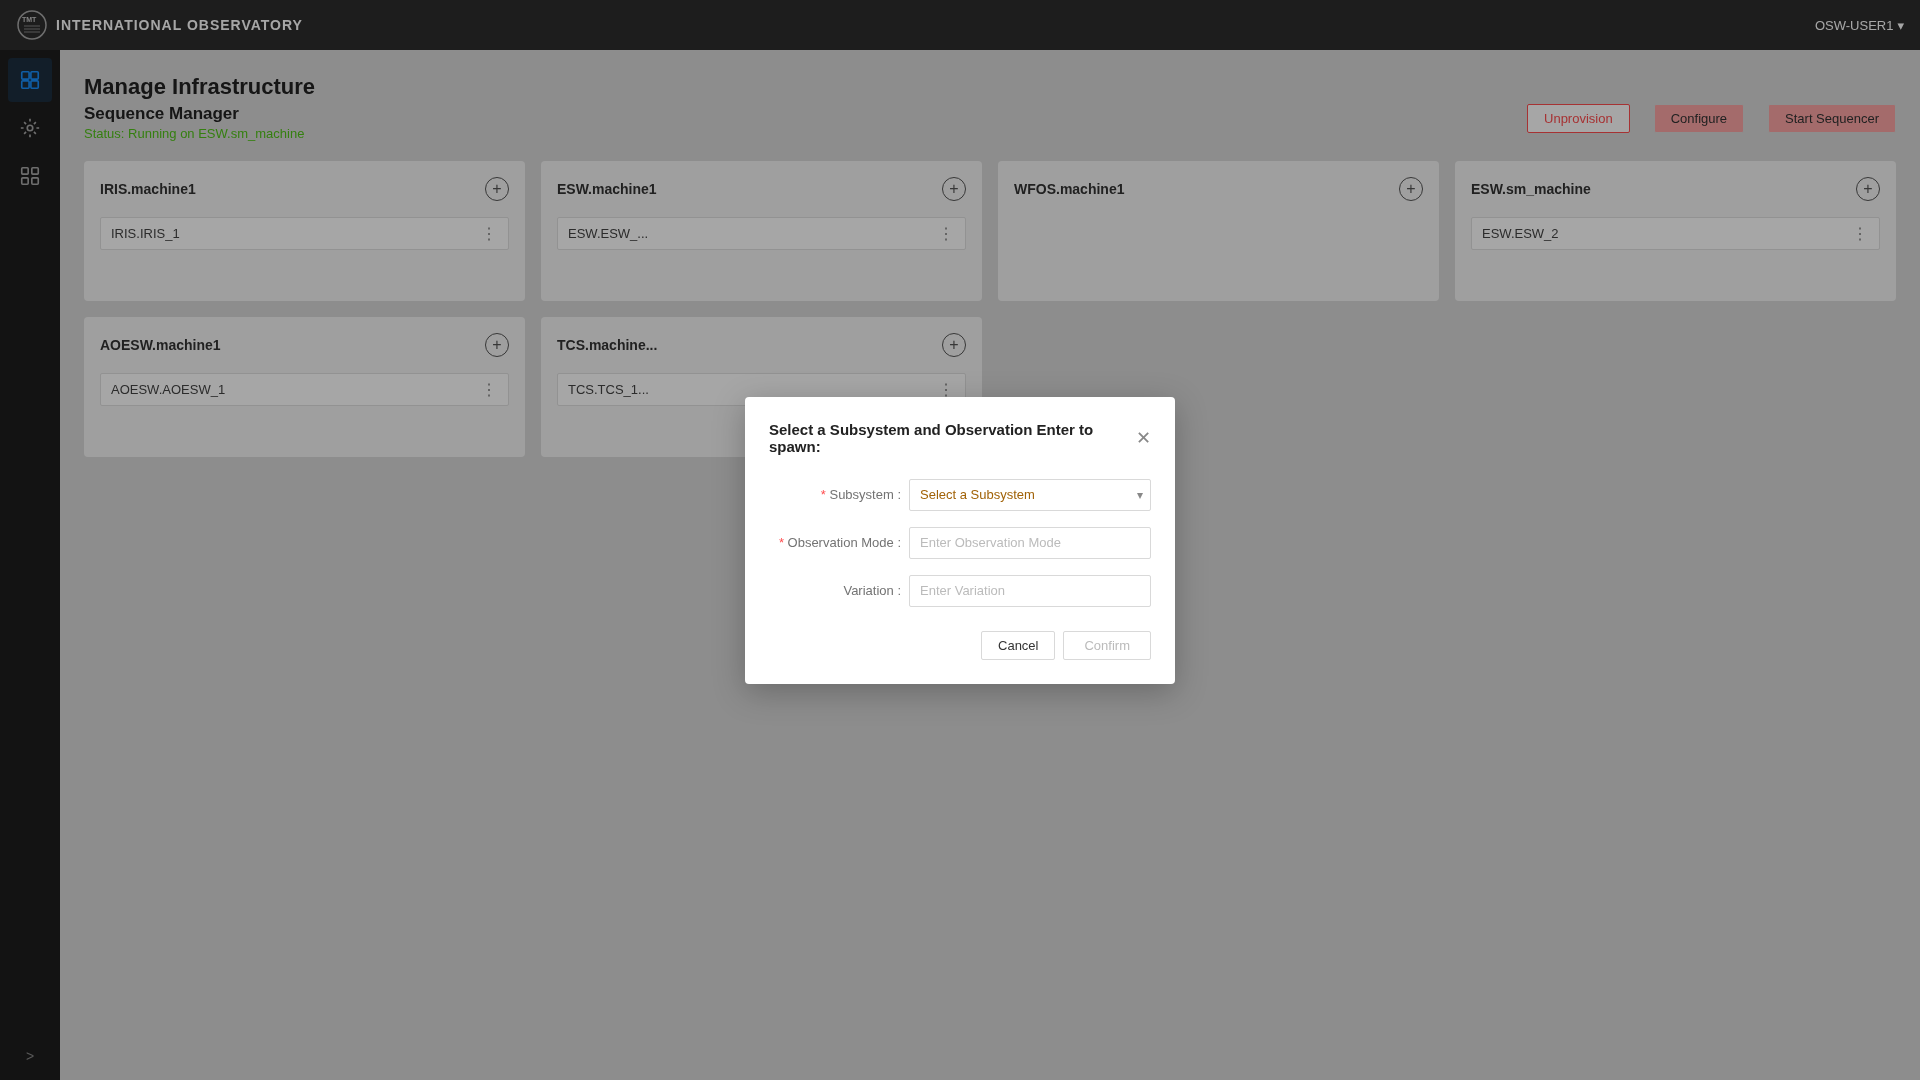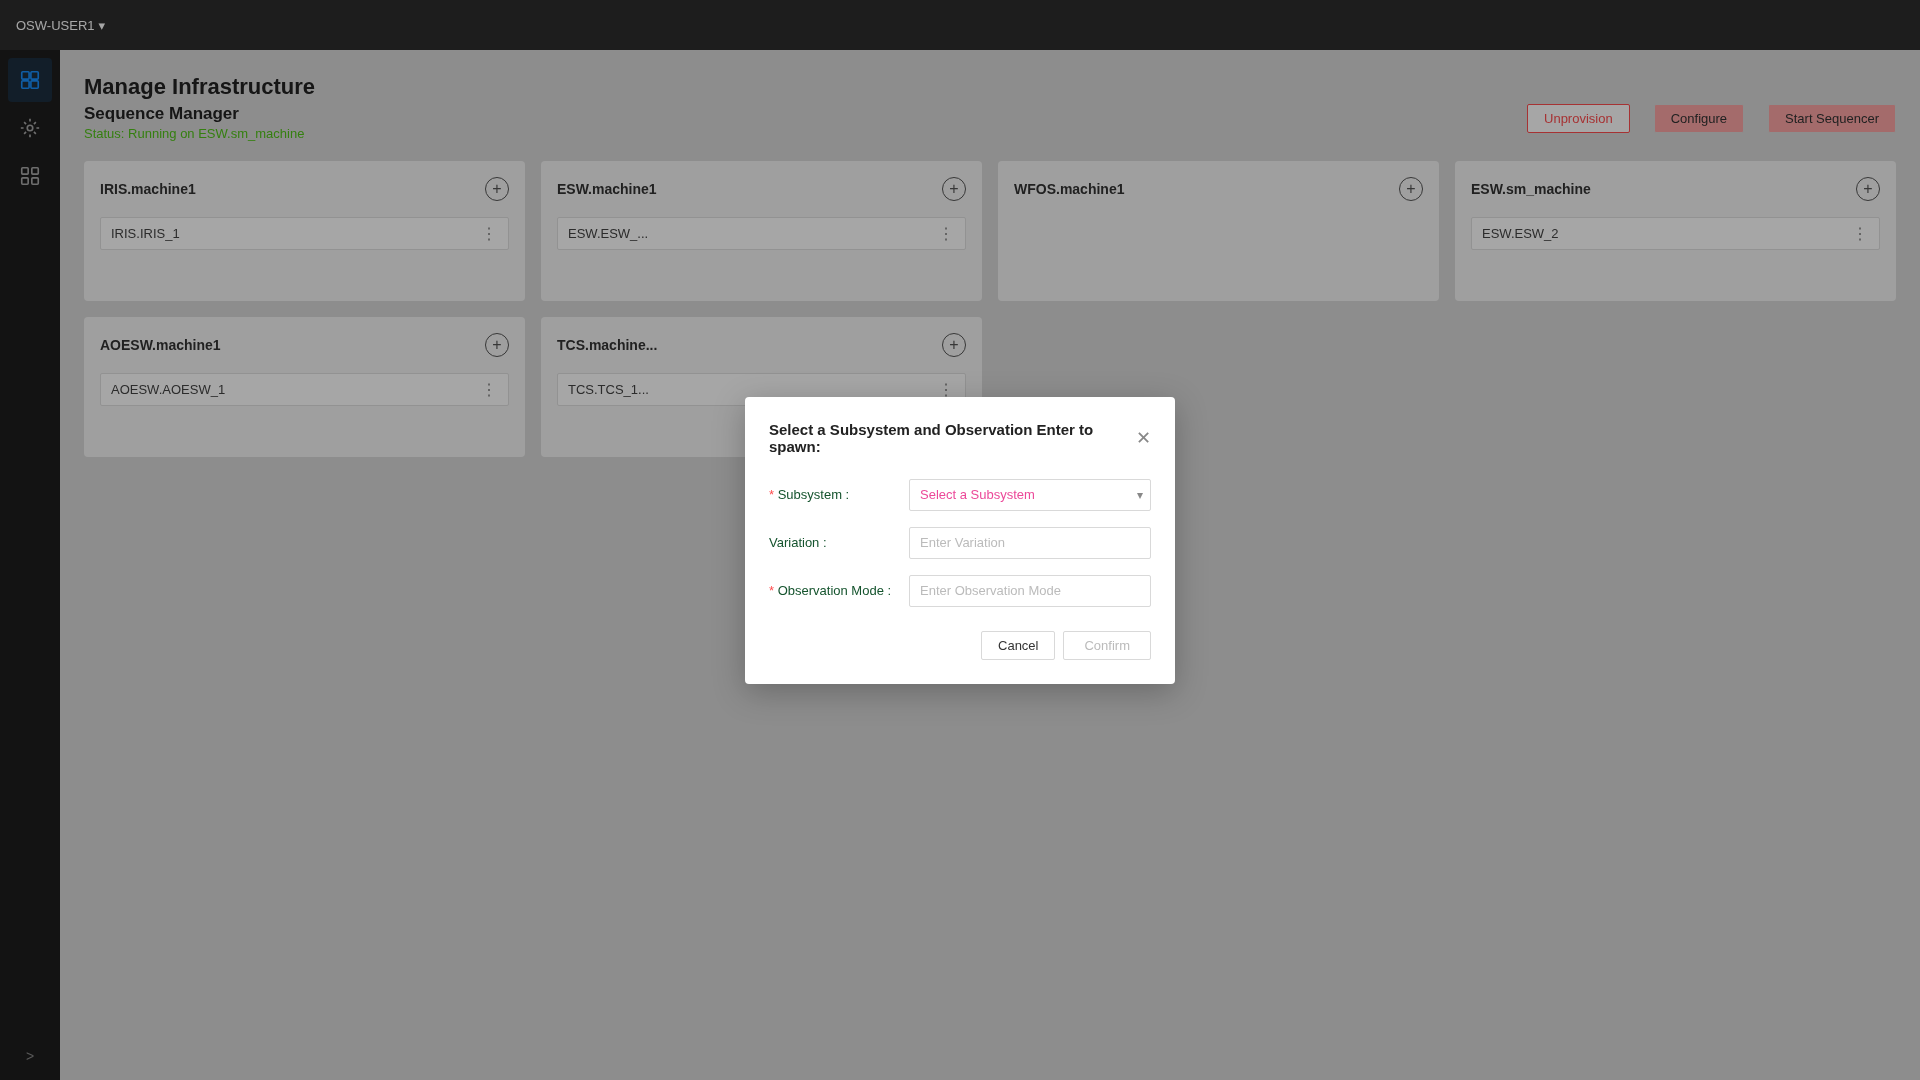--- a/index.html
+++ b/index.html
@@ -241,21 +241,22 @@
       border: none;
     }
     .form-row {
       display: flex;
       align-items: center;
       margin-bottom: 16px;
     }
     .form-label {
       width: 140px;
       font-size: 13px;
-      color: #14532d;
+      color: #737373;
+      text-align: right;
       padding-right: 8px;
       flex-shrink: 0;
     }
     .form-label.required::before {
       content: '* ';
       color: #ff4d4f;
     }
     .form-control {
       flex: 1;
       height: 32px;
@@ -274,21 +275,21 @@
       flex: 1;
       position: relative;
     }
     .form-select {
       width: 100%;
       height: 32px;
       border: 1px solid #d9d9d9;
       border-radius: 2px;
       padding: 0 30px 0 10px;
       font-size: 13px;
-      color: #ec4899;
+      color: #a16207;
       outline: none;
       background: #fff;
       appearance: none;
       cursor: pointer;
     }
     .select-arrow {
       position: absolute;
       right: 8px;
       top: 50%;
       transform: translateY(-50%);
@@ -318,20 +319,31 @@
       color: #bbb;
       border-radius: 2px;
       font-size: 13px;
       cursor: pointer;
     }
   </style>
 </head>
 <body>
 
 <div class="header">
+  <div class="header-left">
+
+    <svg class="tmt-logo" viewBox="0 0 32 32" fill="none" xmlns="http://www.w3.org/2000/svg">
+      <circle cx="16" cy="16" r="14" stroke="#aaa" stroke-width="1.5"></circle>
+      <text x="6" y="13" font-size="7" fill="#ccc" font-family="Arial" font-weight="bold">TMT</text>
+      <line x1="8" y1="17" x2="24" y2="17" stroke="#888" stroke-width="1"></line>
+      <line x1="8" y1="20" x2="24" y2="20" stroke="#888" stroke-width="1"></line>
+      <line x1="8" y1="23" x2="24" y2="23" stroke="#888" stroke-width="1"></line>
+    </svg>
+    <span class="header-title">INTERNATIONAL OBSERVATORY</span>
+  </div>
   <div class="header-user">
     <span>OSW-USER1</span>
     <span>▾</span>
   </div>
 </div>
 
 <div class="app-layout">
 
   <div class="sidebar">
     <div class="sidebar-item active">
@@ -458,27 +470,27 @@
       <label class="form-label required">Subsystem :</label>
       <div class="select-wrapper">
         <select class="form-select">
           <option value="" disabled="" selected="">Select a Subsystem</option>
         </select>
         <span class="select-arrow">▾</span>
       </div>
     </div>
 
     <div class="form-row">
+      <label class="form-label required">Observation Mode :</label>
+      <input class="form-control" type="text" placeholder="Enter Observation Mode" style="">
+    </div>
+
+    <div class="form-row">
       <label class="form-label">Variation :</label>
       <input class="form-control" type="text" placeholder="Enter Variation" style="">
-    </div>
-
-    <div class="form-row">
-      <label class="form-label required">Observation Mode :</label>
-      <input class="form-control" type="text" placeholder="Enter Observation Mode" style="">
     </div>
 
     <div class="modal-footer">
       <button class="btn-cancel">Cancel</button>
       <button class="btn-confirm">Confirm</button>
     </div>
   </div>
 </div>
 
 </body></html>

